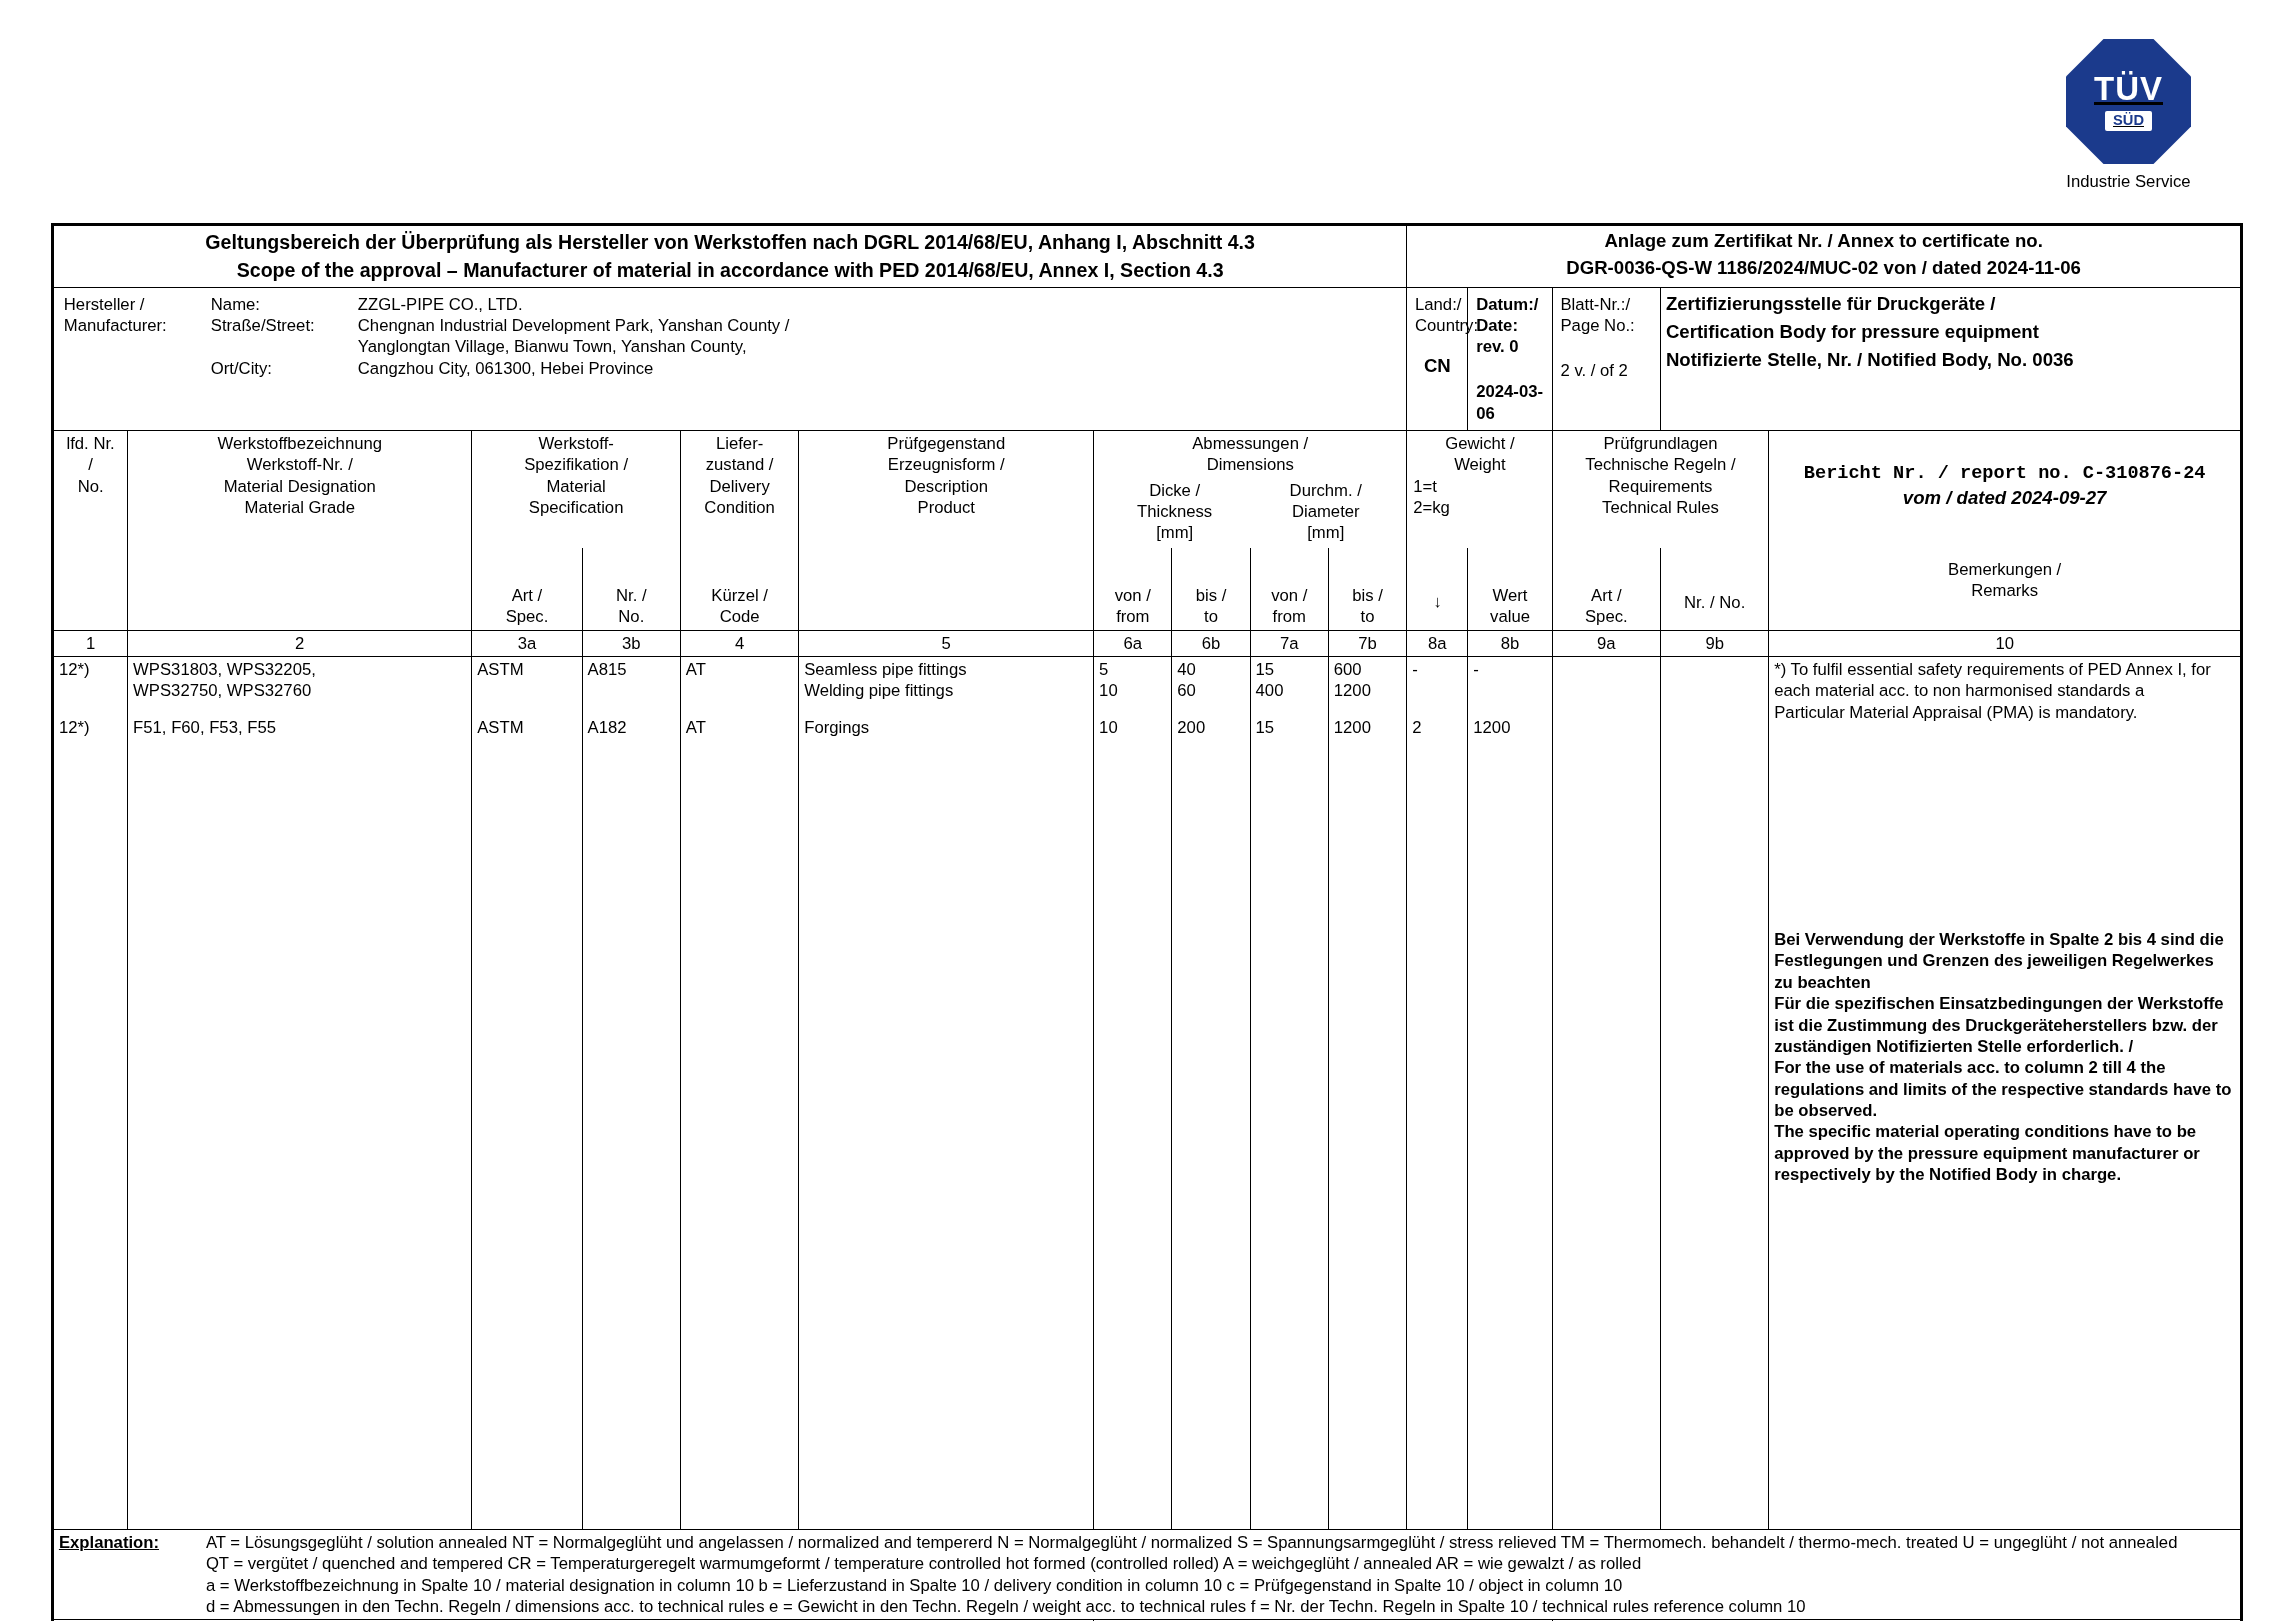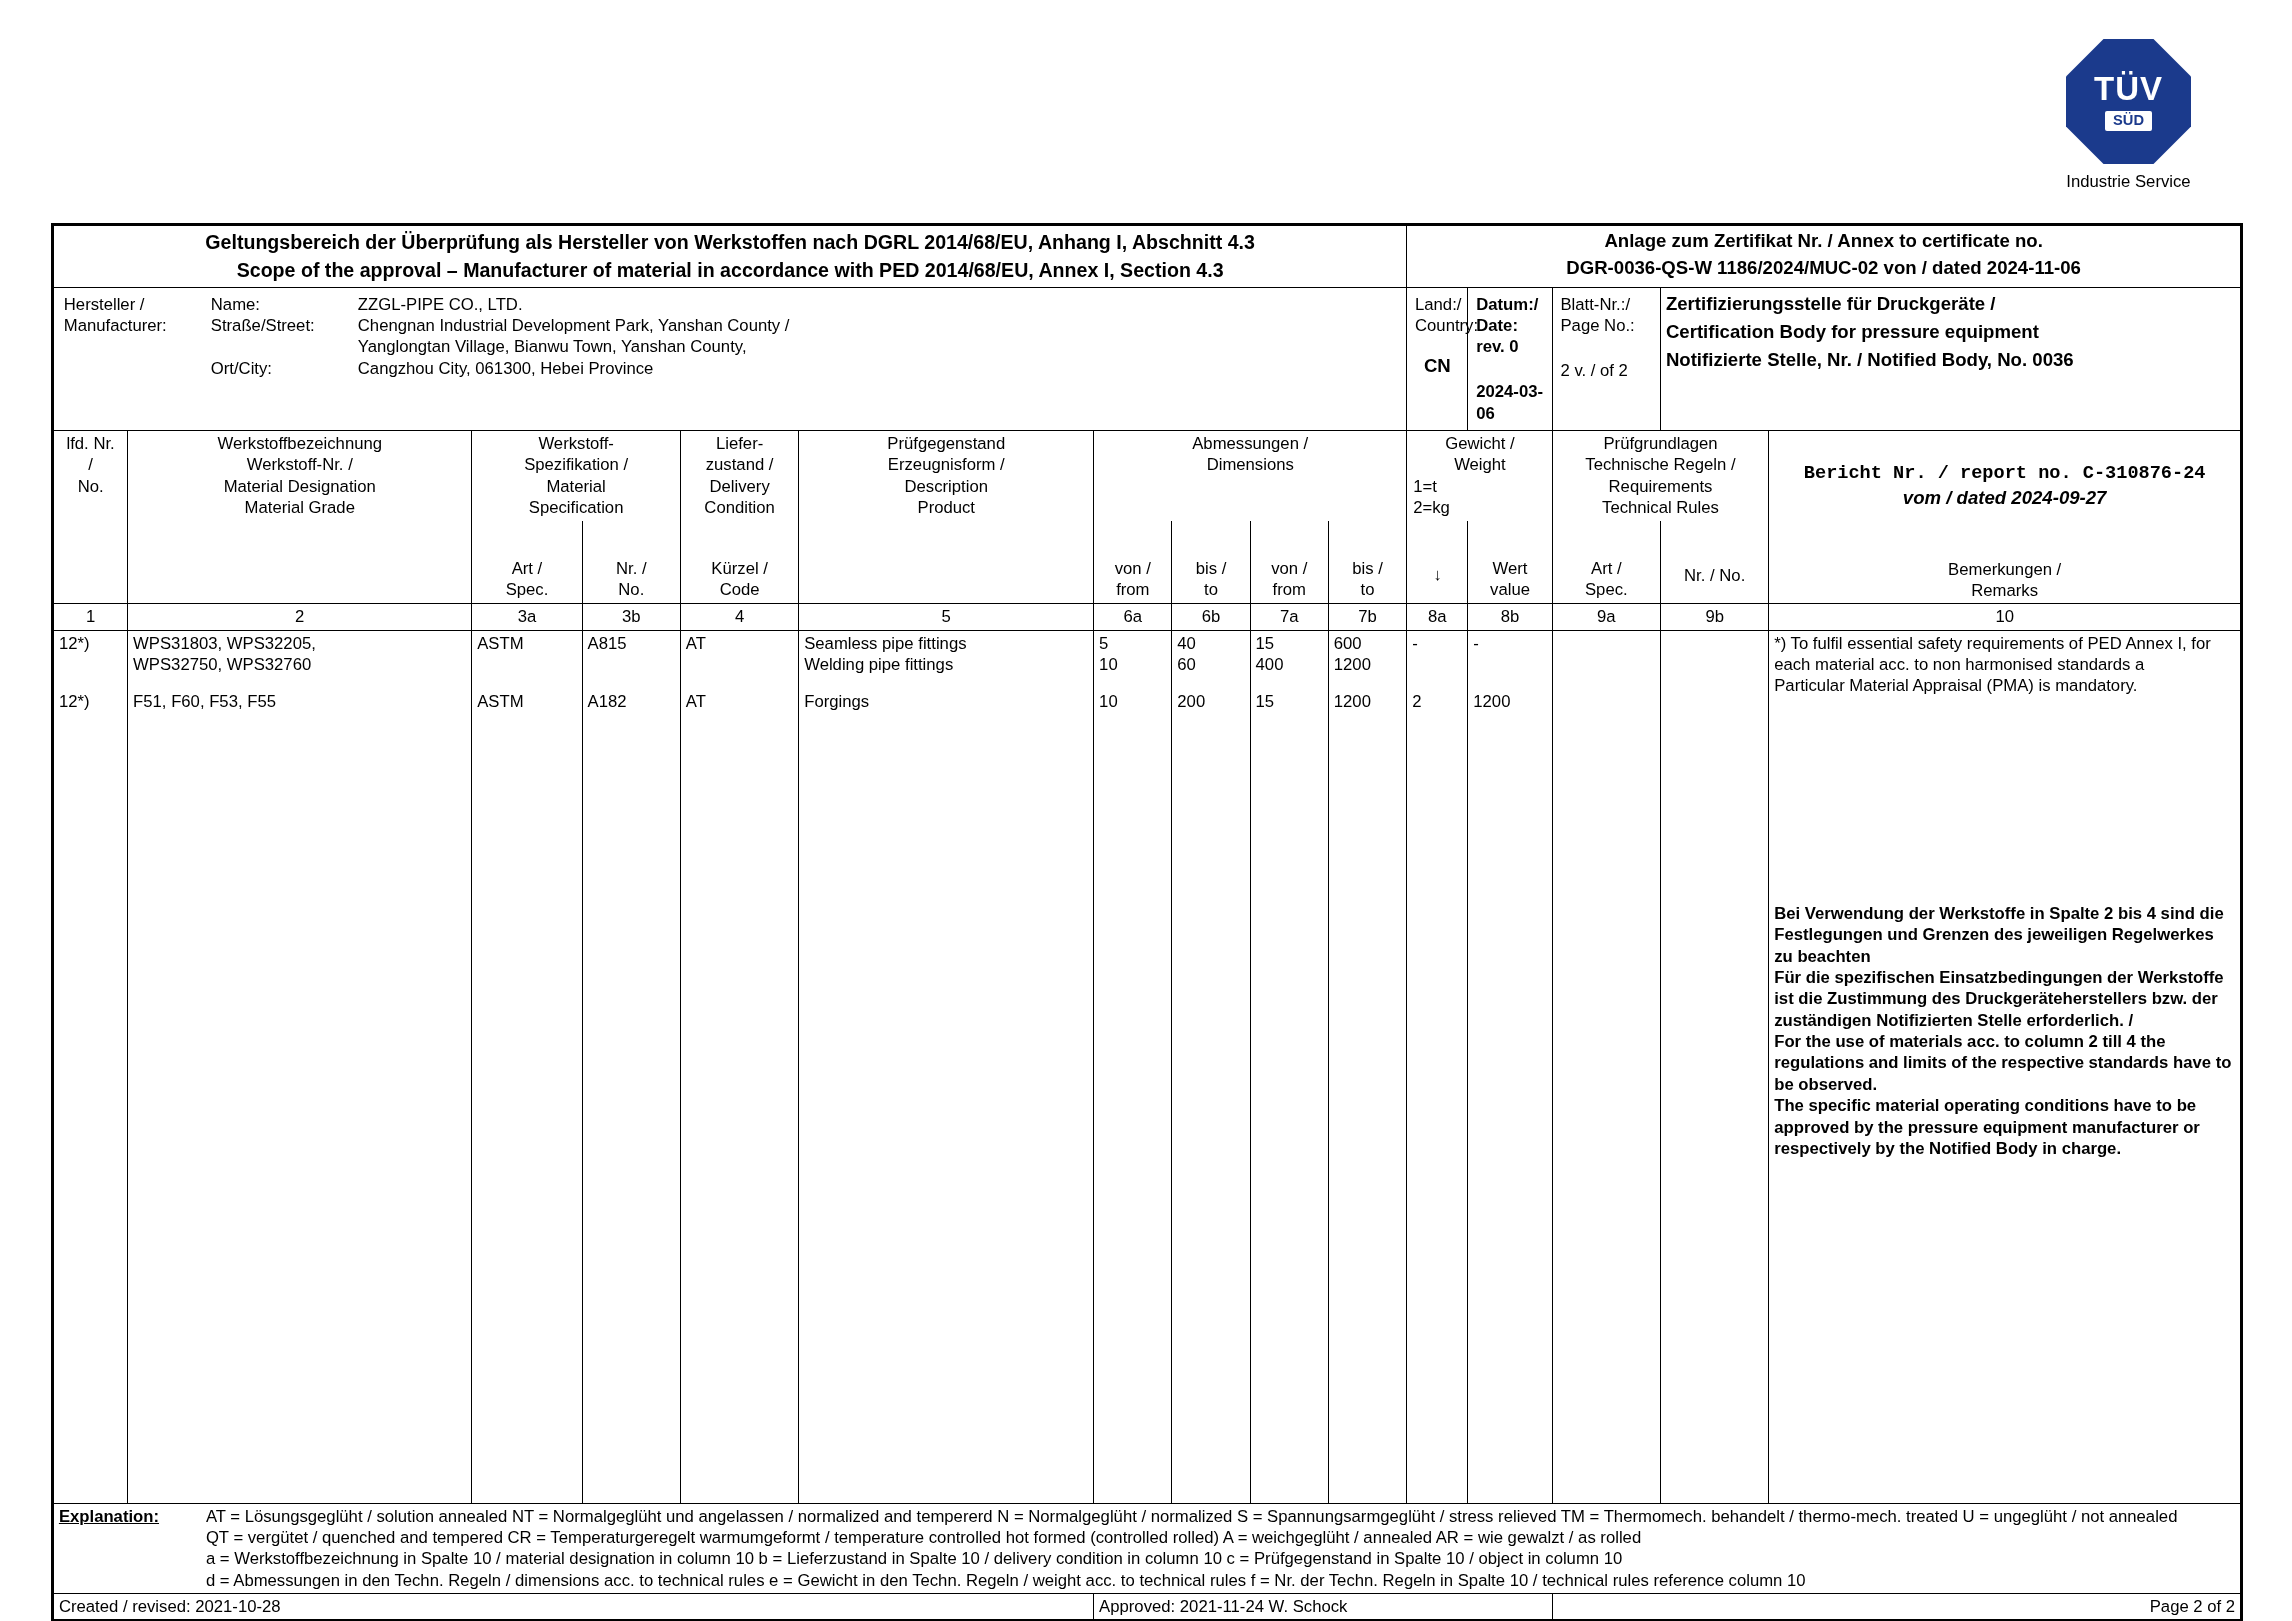--- a/index.html
+++ b/index.html
@@ -31,20 +31,21 @@
     width: 125px;
     height: 125px;
     margin: 0 auto;
     background: #1b3a8c;
     position: relative;
     clip-path: polygon(30% 0%, 70% 0%, 100% 30%, 100% 70%, 70% 100%, 30% 100%, 0% 70%, 0% 30%);
     display: flex;
     flex-direction: column;
     align-items: center;
     justify-content: center;
+    text-decoration: underline;
   }
   .logo-tuv {
     color: #ffffff;
     font-size: 33px;
     font-weight: bold;
     letter-spacing: 1px;
     line-height: 1;
   }
   .logo-sud {
     margin-top: 5.9px;
@@ -244,20 +245,36 @@
         </td>
         <td rowspan="2" class="nob-b">
           <div>Prüfgegenstand</div>
           <div>Erzeugnisform /</div>
           <div>Description</div>
           <div>Product</div>
         </td>
         <td colspan="4" class="nob-b">
           <div>Abmessungen /</div>
           <div>Dimensions</div>
+          <table style="width:100%;border-collapse:collapse;margin-top:2px;">
+            <tbody>
+                  <tr>
+              <td style="border:none;width:50%;">
+                <div>Dicke /</div>
+                <div>Thickness</div>
+                <div>[mm]</div>
+              </td>
+              <td style="border:none;width:50%;">
+                <div>Durchm. /</div>
+                <div>Diameter</div>
+                <div>[mm]</div>
+              </td>
+            </tr>
+          </tbody>
+              </table>
         </td>
         <td colspan="2" class="nob-b" style="text-align:left;padding-left:5.9px;">
           <div class="ctr">Gewicht /</div>
           <div class="ctr">Weight</div>
           <div>1=t</div>
           <div>2=kg</div>
         </td>
         <td colspan="2" class="nob-b">
           <div>Prüfgrundlagen</div>
           <div>Technische Regeln /</div>

